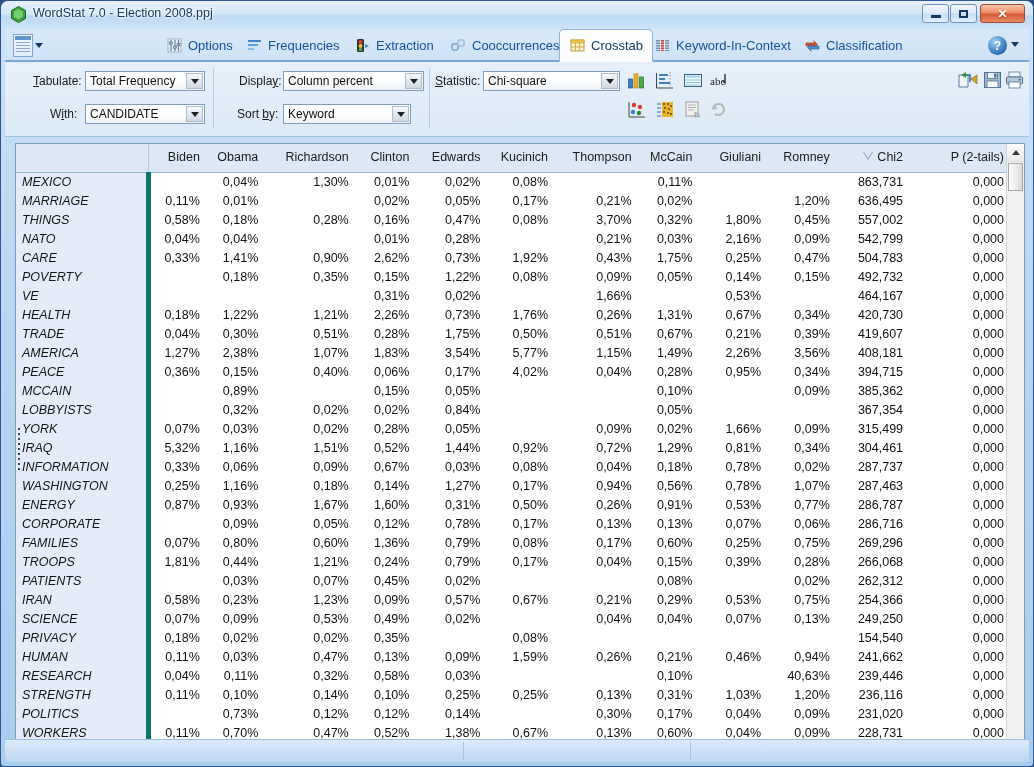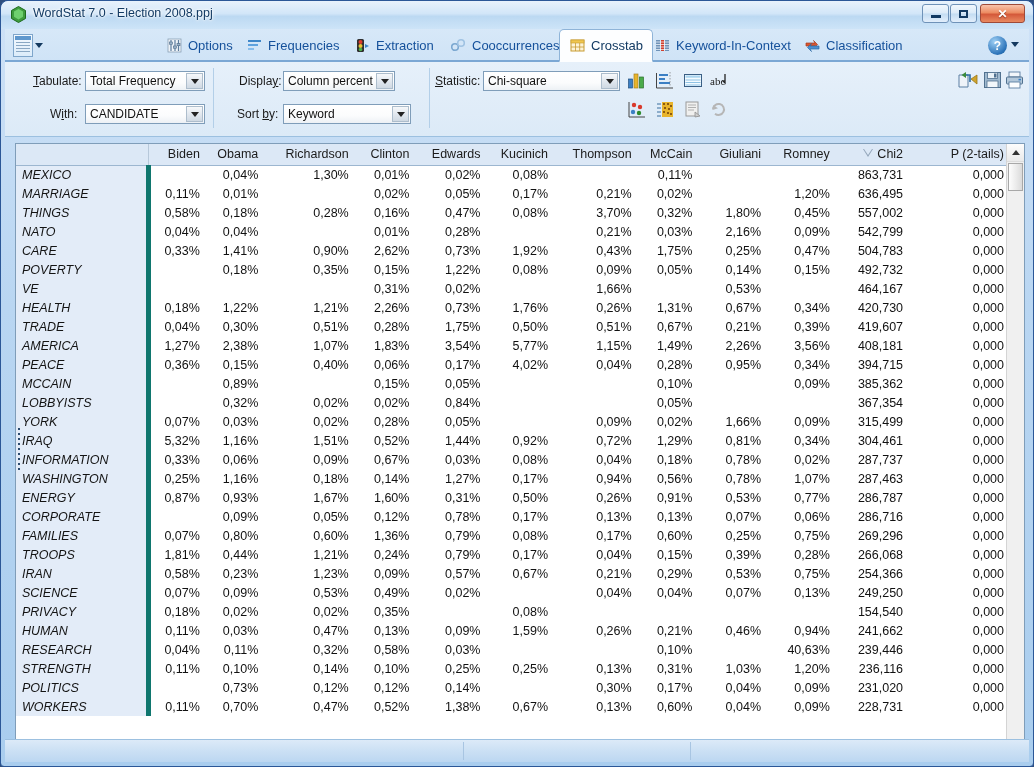--- a/index.html
+++ b/index.html
@@ -235,21 +235,21 @@
     border: 1px solid #a8a8a8;
     box-sizing: border-box;
   }
   #gridtable {
     position: absolute; left: 0; top: 0;
     width: 992px;
     border-collapse: collapse;
     table-layout: fixed;
   }
   #gridtable th {
-    height: 21px;
+    height: 28px;
     font-weight: normal;
     font-size: 12.5px;
     color: #1b1b1b;
     background: #dce8f6;
     border-bottom: 1px solid #9cb6d0;
     padding: 0 4px 1px 0;
     text-align: right;
     white-space: nowrap;
     box-sizing: border-box;
     cursor: default;
@@ -478,21 +478,21 @@
       <div class="combo" style="left:80px; top:42px; width:120px">
         <span>CANDIDATE</span>
         <span class="combo-btn">
             <i></i>
           </span>
       </div>
 
       <div class="opt-label" style="left:234px; top:12px">
         Displa<u>y</u>:
       </div>
-      <div class="combo" style="left:278px; top:9px; width:112px">
+      <div class="combo" style="left:278px; top:9px; width:141px">
         <span>Column percent</span>
         <span class="combo-btn">
             <i></i>
           </span>
       </div>
 
       <div class="opt-label" style="left:232px; top:45px">
         Sort <u>b</u>y:
       </div>
       <div class="combo" style="left:278px; top:42px; width:128px">
@@ -948,20 +948,35 @@
               <td>0,79%</td>
               <td>0,17%</td>
               <td>0,04%</td>
               <td>0,15%</td>
               <td>0,39%</td>
               <td>0,28%</td>
               <td>266,068</td>
               <td>0,000</td>
             </tr>
             <tr>
+              <td class="rowlabel">PATIENTS</td>
+              <td></td>
+              <td>0,03%</td>
+              <td>0,07%</td>
+              <td>0,45%</td>
+              <td>0,02%</td>
+              <td></td>
+              <td></td>
+              <td>0,08%</td>
+              <td></td>
+              <td>0,02%</td>
+              <td>262,312</td>
+              <td>0,000</td>
+            </tr>
+            <tr>
               <td class="rowlabel">IRAN</td>
               <td>0,58%</td>
               <td>0,23%</td>
               <td>1,23%</td>
               <td>0,09%</td>
               <td>0,57%</td>
               <td>0,67%</td>
               <td>0,21%</td>
               <td>0,29%</td>
               <td>0,53%</td>

